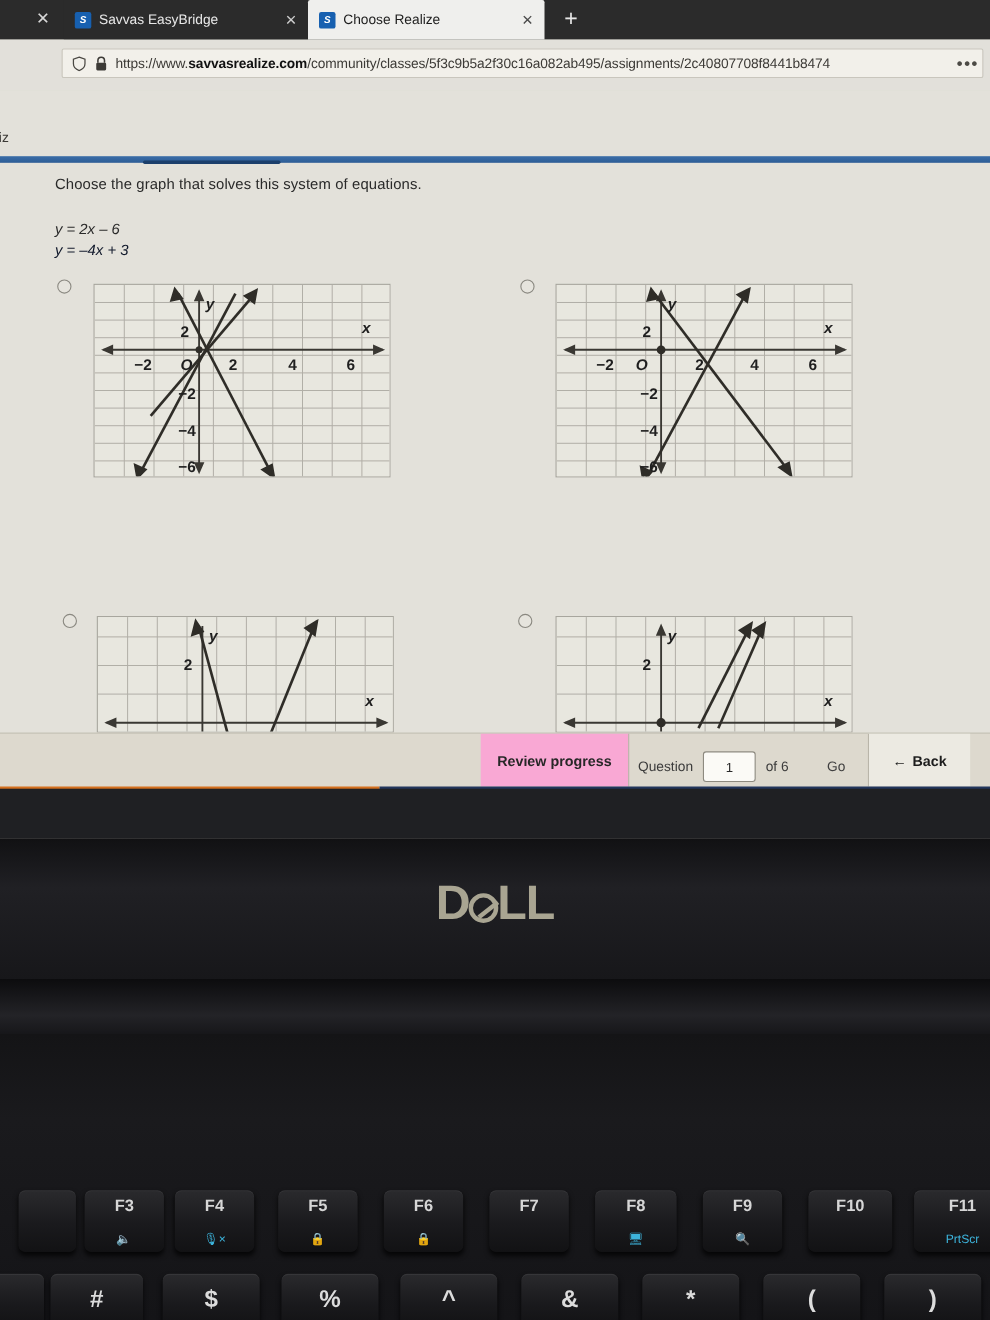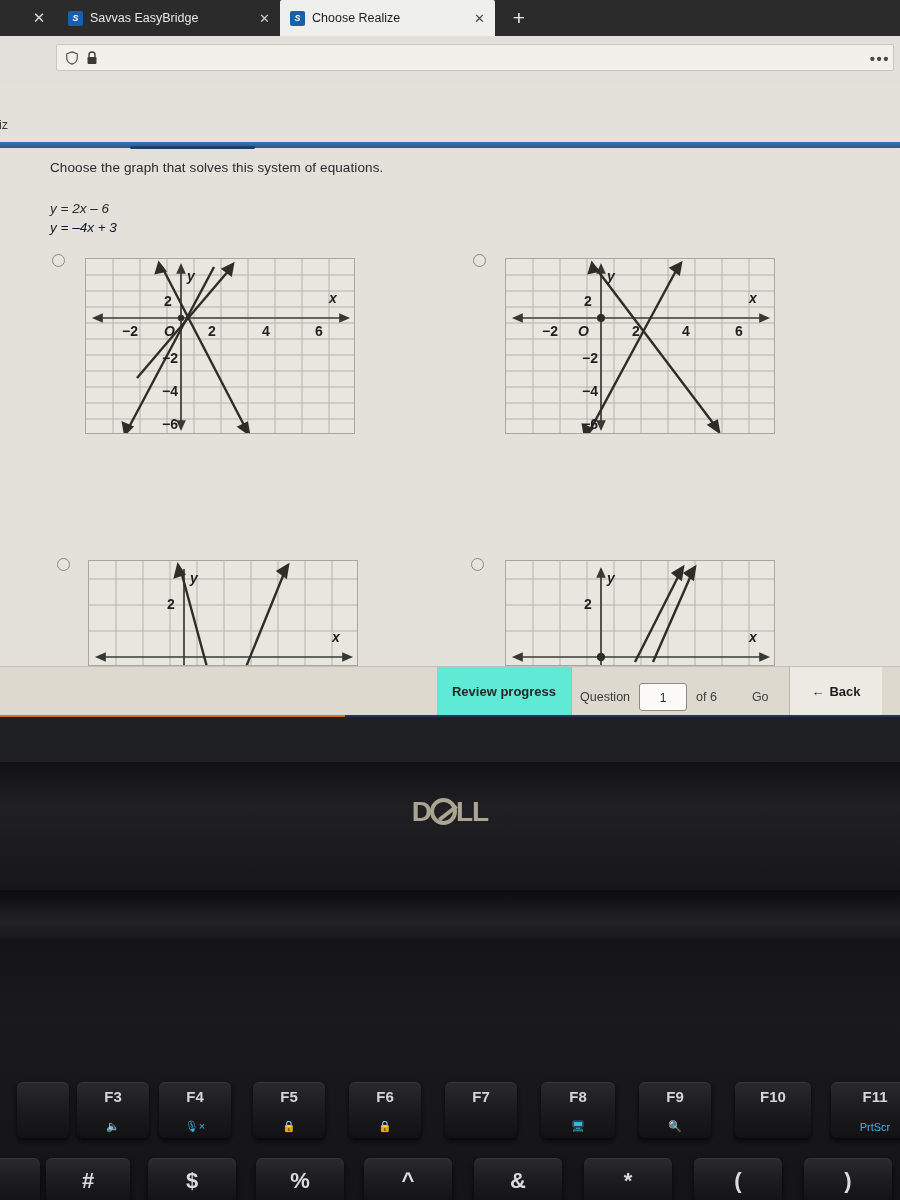--- a/index.html
+++ b/index.html
@@ -115,21 +115,21 @@
   }
   .graphbox svg { display: block; }
 
   
   #assessbar {
     position: absolute; left: 0; top: 584px; width: 900px; height: 51px;
     background: #ddd9ce; border-top: 1px solid #c4c0b5;
   }
   #reviewbtn {
     position: absolute; left: 437px; top: 585px; width: 135px; height: 48px;
-    background: #5eead4; border-right: 1px solid #b9b5a9;
+    background: #f9a8d4; border-right: 1px solid #b9b5a9;
     display: flex; align-items: center; justify-content: center;
     font-size: 13px; font-weight: bold; color: #272727;
   }
   #qnav {
     position: absolute; left: 580px; top: 585px; height: 60px;
     display: flex; align-items: center; gap: 9px; font-size: 12.5px; color: #3b3b3b;
   }
   #qnum {
     width: 48px; height: 28px; background: #fbfaf6;
     border: 1px solid #8d8a80; border-radius: 3px;
@@ -157,21 +157,21 @@
     background: #1f2023;
   }
 
   
   #bezel {
     position: absolute; left: 0; top: 762px; width: 900px; height: 128px;
     background: linear-gradient(to bottom, #111113 0%, #202024 35%, #17171a 100%);
   }
   #delllogo {
     position: absolute; left: 0; top: 796px; width: 900px;
-    text-align: center; font-size: 28px; font-weight: bold;
+    text-align: center; font-size: 44px; font-weight: bold;
     color: #a9a592; letter-spacing: -1px; font-family: "Liberation Sans", sans-serif;
   }
   #dellO {
     display: inline-block; width: 27px; height: 27px; border: 4px solid #a9a592;
     border-radius: 50%; position: relative; vertical-align: -4px; margin: 0 -1px;
   }
   #dellO:after {
     content: ""; position: absolute; left: 3px; top: 9px; width: 22px; height: 4px;
     background: #a9a592; transform: rotate(-38deg);
   }
@@ -227,20 +227,21 @@
 
   <div id="navbar"></div>
   <div id="urlbox">
     <svg id="shieldicon" viewBox="0 0 16 16">
       <path d="M8 1 L14 3.2 V8 C14 11.5 11 14 8 15 C5 14 2 11.5 2 8 V3.2 Z" fill="none" stroke="#4a4843" stroke-width="1.3"></path>
     </svg>
     <svg id="lockicon" viewBox="0 0 12 14">
       <path d="M3 6 V4 a3 3 0 0 1 6 0 V6" fill="none" stroke="#3c3a36" stroke-width="1.4"></path>
       <rect x="1.5" y="6" width="9" height="7" rx="1.2" fill="#3c3a36"></rect>
     </svg>
+    <span id="urltext">https://www.<b>savvasrealize.com</b>/community/classes/5f3c9b5a2f30c16a082ab495/assignments/2c40807708f8441b8474</span>
   </div>
   <div id="dots">•••</div>
 
   <div id="page">
 
     <div id="quizlabel">uiz</div>
     <div id="bluebar"></div>
 
     <div id="qtext">Choose the graph that solves this system of equations.</div>
     <div id="eq1">y = 2x – 6</div>

